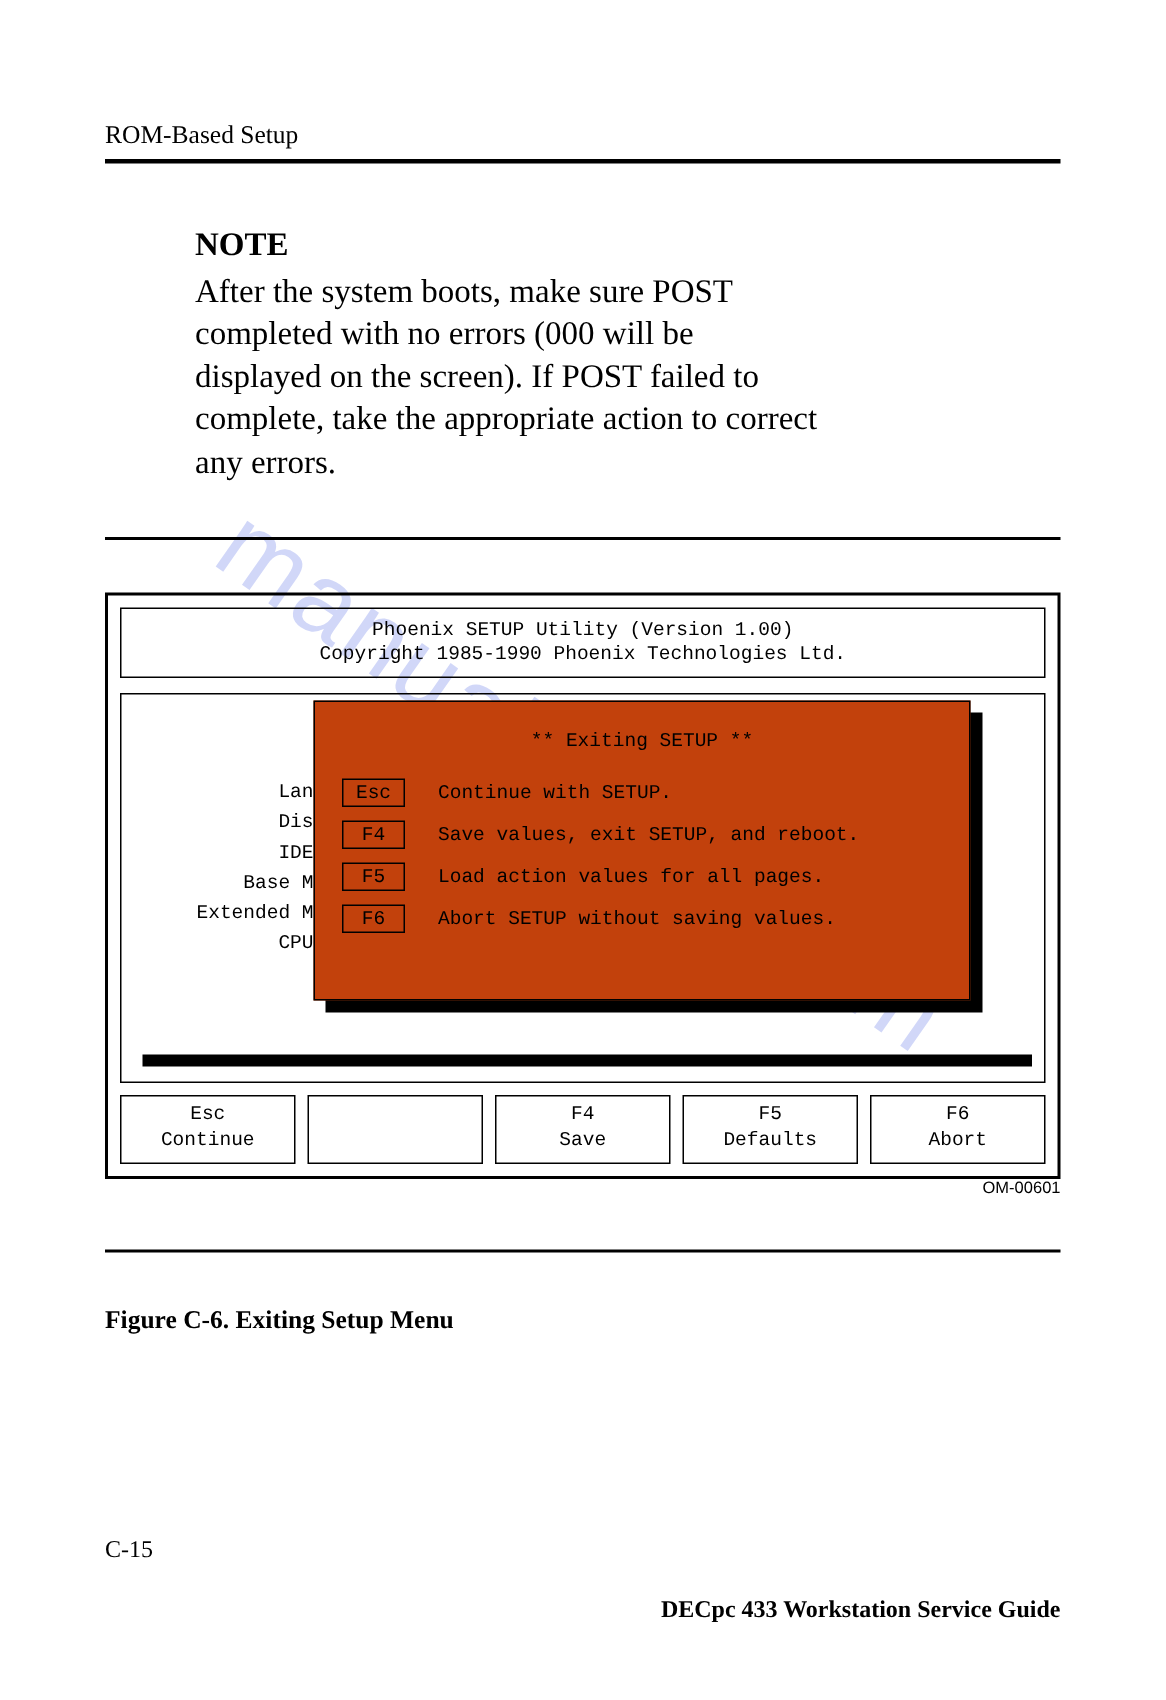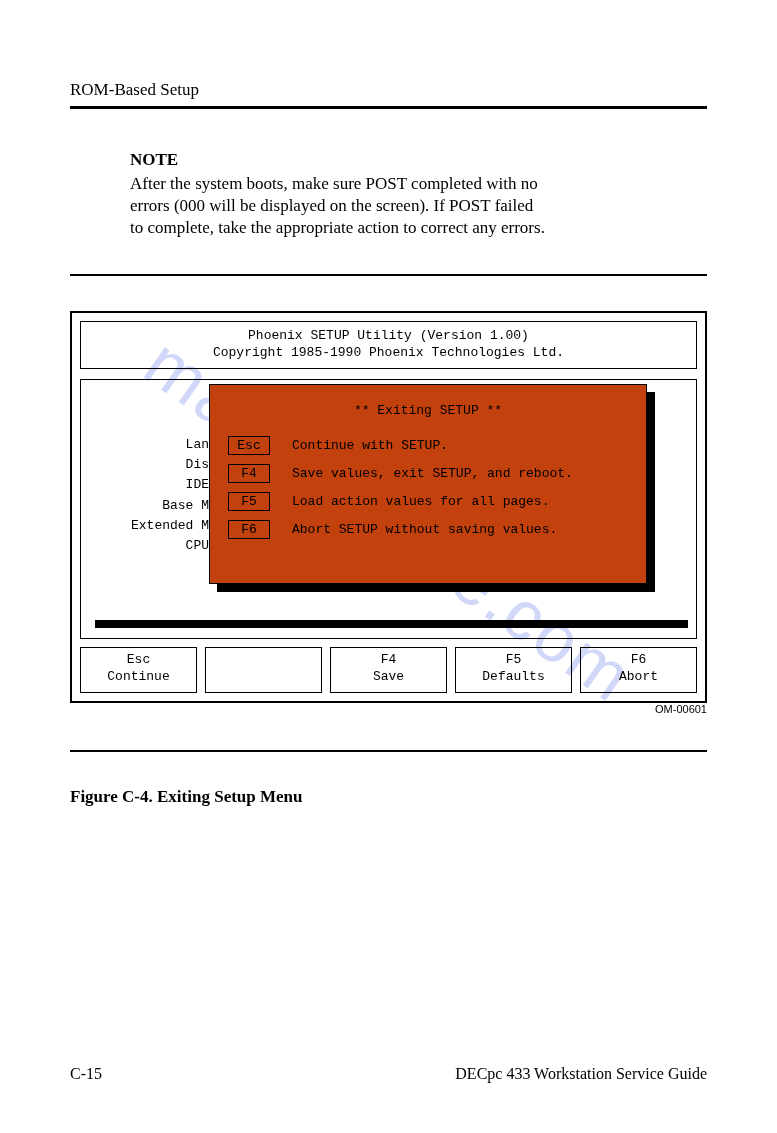--- a/index.html
+++ b/index.html
@@ -22,21 +22,21 @@
     margin-bottom: 6px;
   }
   .head-rule {
     border: none;
     border-top: 3px solid #000;
     margin: 0 0 40px 0;
   }
   .note-block {
     margin-left: 60px;
     max-width: 420px;
-    font-size: 17px;
+    font-size: 22px;
     line-height: 1.3;
   }
   .note-label { font-weight: bold; margin-bottom: 2px; }
   .sep-rule {
     border: none;
     border-top: 2px solid #000;
     margin: 35px 0;
   }
 
   .mono { font-family: 'Courier New', Courier, monospace; font-size: 13px; }
@@ -153,21 +153,21 @@
 
   .footer {
     position: absolute;
     bottom: 50px;
     left: 70px;
     right: 70px;
     display: flex;
     justify-content: space-between;
     font-size: 16px;
   }
-  .footer-right { font-weight: normal; }
+  .footer-right { font-weight: bold; margin-top: 40px; }
 
   
   .watermark {
     position: absolute;
     left: 50%;
     top: 520px;
     transform: translate(-50%, -50%) rotate(35deg);
     font-size: 70px;
     color: rgba(90, 110, 230, 0.28);
     font-family: Arial, sans-serif;
@@ -258,20 +258,20 @@
         <div>Abort</div>
       </div>
     </div>
 
   </div>
 
   <div class="om-id">OM-00601</div>
 
   <hr class="sep-rule">
 
-  <div class="fig-caption">Figure C-4.  Exiting Setup Menu</div>
+  <div class="fig-caption">Figure C-6.  Exiting Setup Menu</div>
 
   <div class="footer">
     <span>C-15</span>
     <span class="footer-right">DECpc 433 Workstation Service Guide</span>
   </div>
 
 </div>
 
 </body></html>

